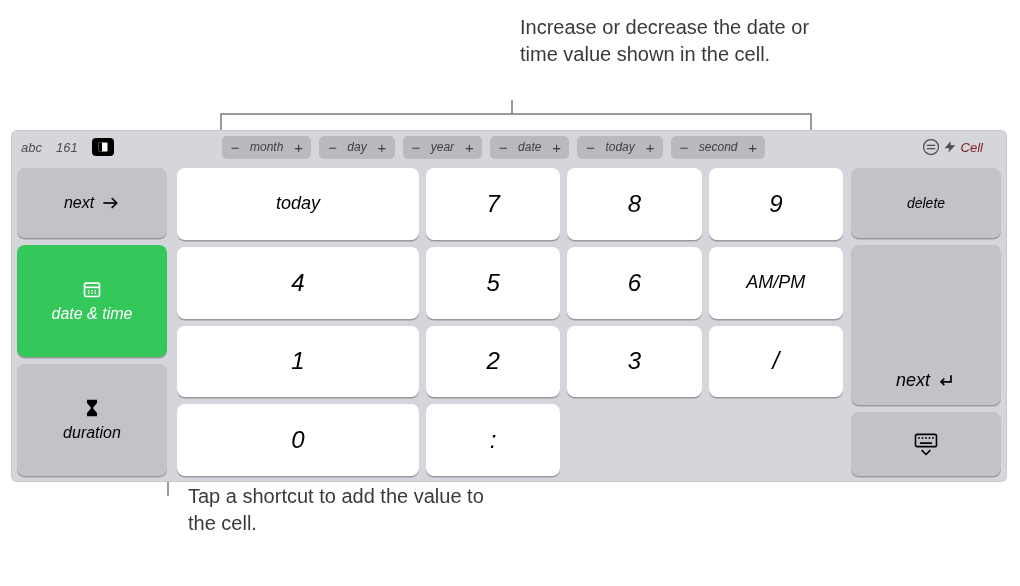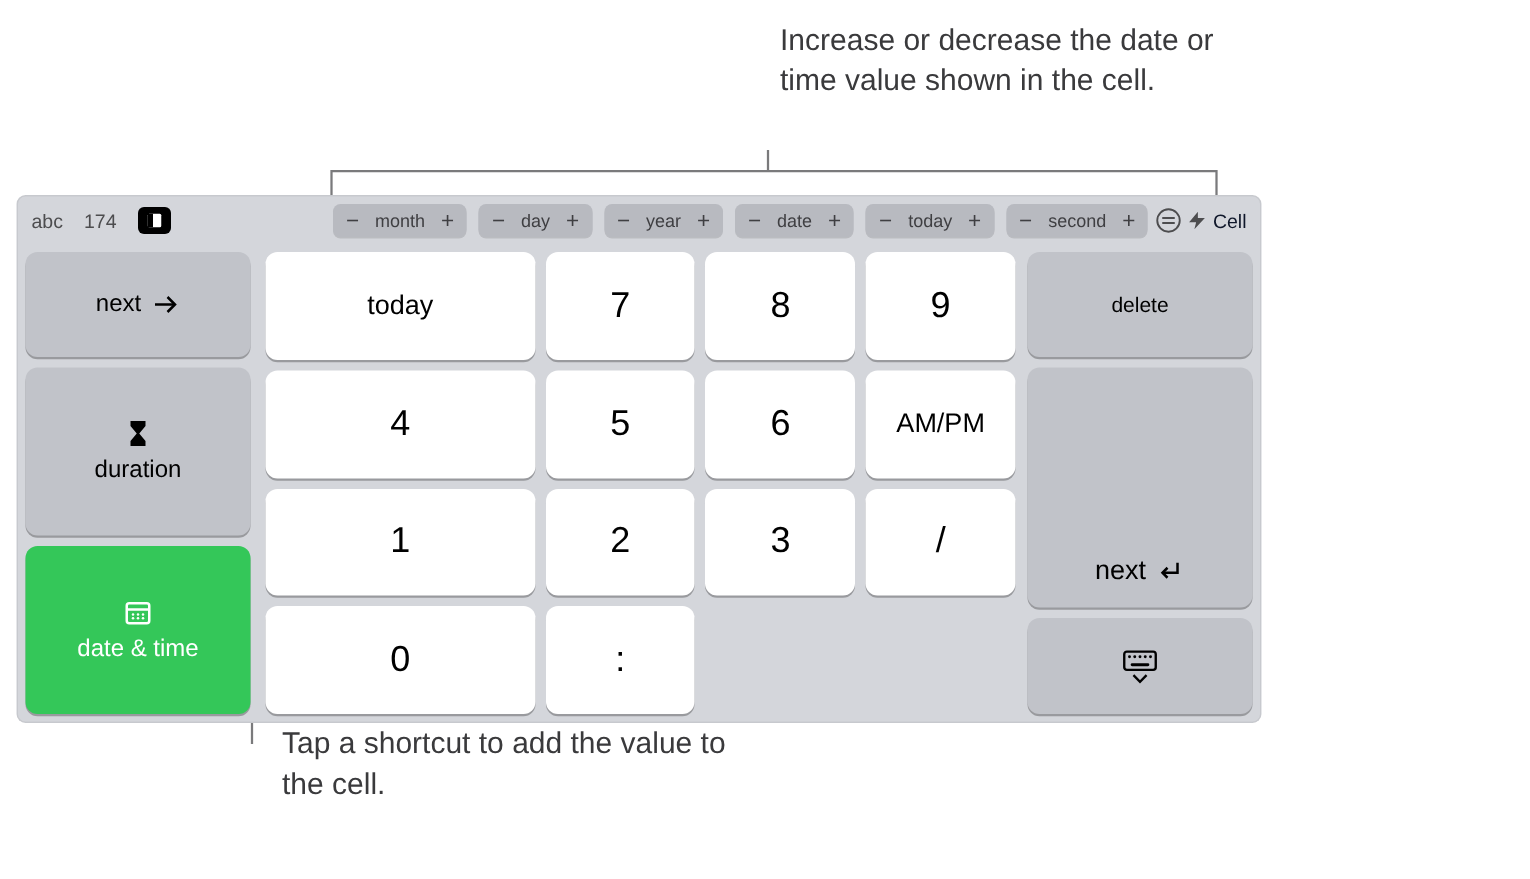--- a/index.html
+++ b/index.html
@@ -48,43 +48,44 @@
   }
 
   
   svg.callout-line { position: absolute; overflow: visible; pointer-events: none; }
 
   
   .keyboard {
     position: absolute;
     left: 11px;
     top: 130px;
-    width: 830px;
+    width: 996px;
     height: 352px;
     background: var(--kb-bg);
     border-radius: 6px;
     box-sizing: border-box;
     box-shadow: inset 0 0 0 1px rgba(0,0,0,0.06);
+    font-style: italic;
   }
 
   
   .toolbar {
     position: absolute;
     left: 0; right: 0; top: 0;
     height: 34px;
     display: flex;
     align-items: center;
   }
   .tb-left { display:flex; align-items:center; gap:14px; padding-left:10px; font-size:13px; color:#4d4d4f;}
   .tb-left .active-chip {
     width:22px; height:18px; background:#000; border-radius:4px;
     display:flex; align-items:center; justify-content:center;
   }
   .tb-left .active-chip svg{width:12px;height:12px;fill:#fff;}
-  .tb-right { position:absolute; right:10px; display:flex; align-items:center; gap:2px; font-size:13px; color:#0f172a;}
+  .tb-right { position:absolute; right:24px; display:flex; align-items:center; gap:2px; font-size:13px; color:#7f1d1d;}
   .tb-right svg{width:14px;height:14px;stroke:#4d4d4f;fill:none;stroke-width:1.5;}
   .tb-right .cell-item{display:flex;align-items:center;gap:4px;}
 
   .steppers {
     position: absolute;
     left: 211px;
     top: 6px;
     display: flex;
     gap: 8px;
   }
@@ -165,21 +166,21 @@
 
 <svg class="callout-line" style="left:168px; top:280px; width:30px; height:216px;">
   <path d="M15 0 L0 0 L0 216" stroke="#7a7a7c" stroke-width="1.5" fill="none"></path>
 </svg>
 
 <div class="keyboard">
 
   <div class="toolbar">
     <div class="tb-left">
       <span>abc</span>
-      <span>174</span>
+      <span>161</span>
       <span class="active-chip">
         <svg viewBox="0 0 24 24">
             <rect x="3" y="3" width="18" height="18" rx="2"></rect>
             <rect x="3" y="3" width="7" height="18" fill="#000"></rect>
           </svg>
       </span>
     </div>
 
     <div class="steppers">
 
@@ -237,43 +238,43 @@
     <div class="col left-col" style="grid-column:1">
       <div class="key grey next-key small-text">
         <span>next</span>
         <span class="icon">
           <svg viewBox="0 0 24 24" fill="none" stroke="#000" stroke-width="2">
               <line x1="4" y1="12" x2="20" y2="12"></line>
               <polyline points="14,6 20,12 14,18"></polyline>
             </svg>
         </span>
       </div>
-      <div class="key grey mode">
-        <span class="icon">
-          <svg viewBox="0 0 24 24" fill="#000">
-              <path d="M6 2h12v4l-5 6 5 6v4H6v-4l5-6-5-6z"></path>
-            </svg>
-        </span>
-        <span>duration</span>
-      </div>
       <div class="key green mode">
         <span class="icon">
           <svg viewBox="0 0 24 24" fill="#fff">
               <rect x="3" y="5" width="18" height="16" rx="2" fill="none" stroke="#fff" stroke-width="2"></rect>
               <line x1="3" y1="10" x2="21" y2="10" stroke="#fff" stroke-width="2"></line>
               <circle cx="8" cy="14" r="1"></circle>
               <circle cx="12" cy="14" r="1"></circle>
               <circle cx="16" cy="14" r="1"></circle>
               <circle cx="8" cy="17" r="1"></circle>
               <circle cx="12" cy="17" r="1"></circle>
               <circle cx="16" cy="17" r="1"></circle>
             </svg>
         </span>
         <span>date &amp; time</span>
       </div>
+      <div class="key grey mode">
+        <span class="icon">
+          <svg viewBox="0 0 24 24" fill="#000">
+              <path d="M6 2h12v4l-5 6 5 6v4H6v-4l5-6-5-6z"></path>
+            </svg>
+        </span>
+        <span>duration</span>
+      </div>
     </div>
 
     <div style="grid-column:2"></div>
 
     <div class="center-col" style="grid-column:3">
       <div class="key light word">today</div>
       <div class="key light">7</div>
       <div class="key light">8</div>
       <div class="key light">9</div>
 

